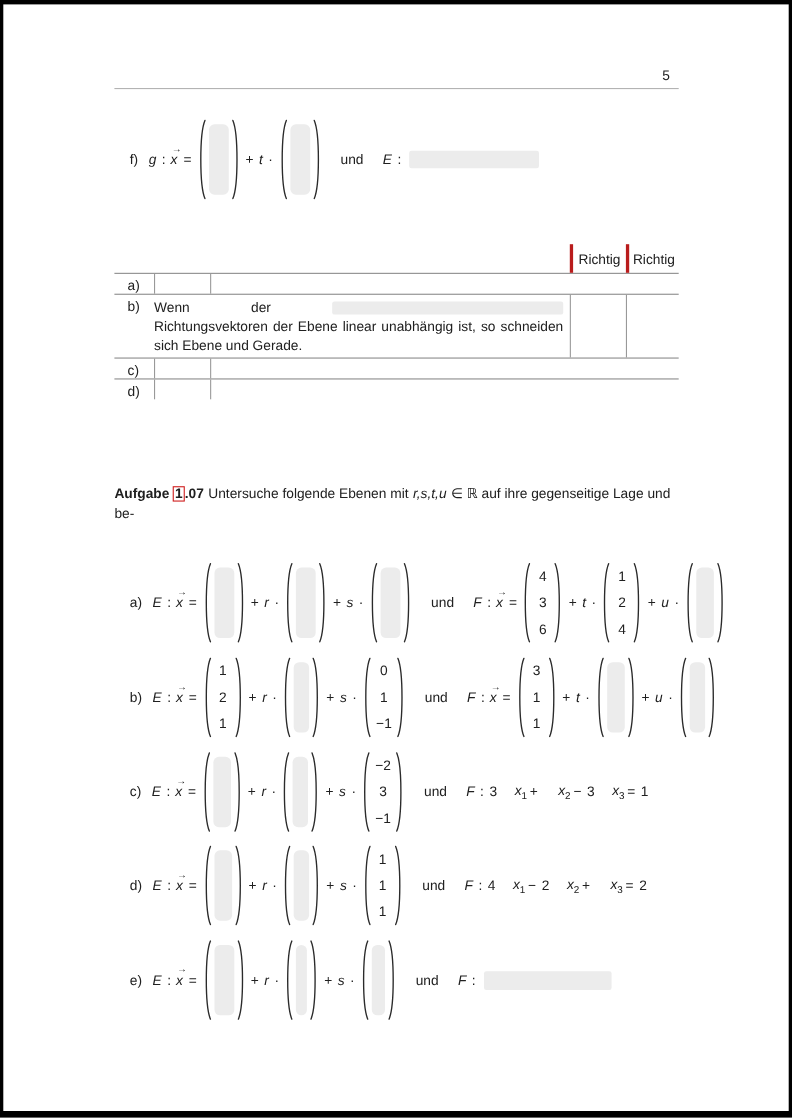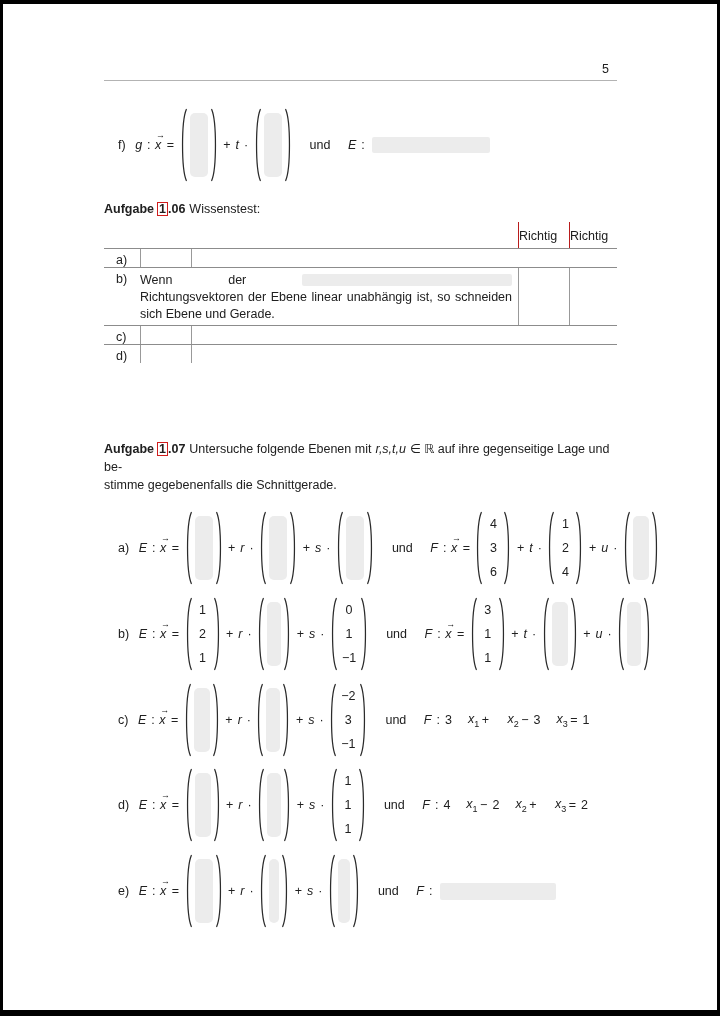--- a/index.html
+++ b/index.html
@@ -14,21 +14,21 @@
   #h106{top:196px;}
   #h107{top:436px;}
   .b{font-weight:bold;}
   .linkbox{display:inline-block;font-weight:bold;border:1px solid #cf1d1d;padding:0 1px;line-height:12px;margin-left:3px;}
   .sp{margin-right:4px;}
 
   
   #quiz{position:absolute;left:0;top:218px;width:513px;font-size:12.5px;}
   .qhead{display:flex;height:26px;border-bottom:1px solid #8c8c8c;}
   .qhead .spacer{flex:1;}
-  .qh{width:51px;border-left:1px solid #b91c1c;padding-top:7px;box-sizing:border-box;}
+  .qh{width:51px;border-left:3px solid #b91c1c;text-align:center;padding-top:7px;box-sizing:border-box;}
   .qh:last-child{width:48px;}
   .qrow{display:flex;border-bottom:1px solid #8c8c8c;}
   .qrow:last-child{border-bottom:none;}
   .qlabel{width:36px;box-sizing:border-box;padding:4px 0 0 12px;}
   .qtext{flex:1;text-align:justify;padding:4px 6px 3px 0;line-height:16.8px;}
   .qans{width:51px;border-left:1px solid #999;box-sizing:border-box;}
   .qans.falsch{width:48px;}
   .inline-redact{display:inline-block;height:12px;background:#ececec;border-radius:2px;vertical-align:-2px;}
 
   
@@ -84,23 +84,20 @@
           <svg width="9" height="74" viewBox="0 0 9 74">
             <path d="M1.7,1.5 C6.7,13.32 6.7,60.68 1.7,72.5" fill="none" stroke="#2b2b2b" stroke-width="1.25" stroke-linecap="round"></path>
           </svg>
         </span>
         <span class="mt und">und</span>
         <span class="mi">E</span>
         <span class="mt">:</span>
         <span class="box-redact" style="width: 118px; height: 16px;"></span>
       </div>
 
-    <div class="heading" id="h106">
-      <span class="b">Aufgabe</span><span class="linkbox">1</span><span class="b sp">.06</span><span>Wissenstest:</span>
-    </div>
 
     <div id="quiz">
       <div class="qhead">
         <div class="spacer"></div>
         <div class="qh">Richtig</div>
         <div class="qh">Richtig</div>
       </div>
       <div id="quiz-body">
           <div class="qrow">
             <div class="qlabel">a)</div>
@@ -120,21 +117,21 @@
           </div>
           <div class="qrow">
             <div class="qlabel">d)</div>
             <div class="qans"></div>
             <div class="qans falsch"></div>
           </div>
         </div>
     </div>
 
     <div class="heading" id="h107">
-      <span class="b">Aufgabe</span><span class="linkbox">1</span><span class="b sp">.07</span><span class="sp">Untersuche folgende Ebenen mit</span><i class="sp">r,s,t,u</i><span>∈ ℝ auf ihre gegenseitige Lage und be-</span><br><span>stimme gegebenenfalls die Schnittgerade.</span>
+      <span class="b">Aufgabe</span><span class="linkbox">1</span><span class="b sp">.07</span><span class="sp">Untersuche folgende Ebenen mit</span><i class="sp">r,s,t,u</i><span>∈ ℝ auf ihre gegenseitige Lage und be-</span><br>
     </div>
 
     <div id="eq-rows">
         <div class="eqrow" style="top: 505px;">
           <span class="eqlabel">a)</span>
           <span class="mi">E</span>
           <span class="mt">:</span>
           <span class="xvec">x<span class="arr">→</span></span>
           <span class="mt">=</span>
           <span class="vec">

